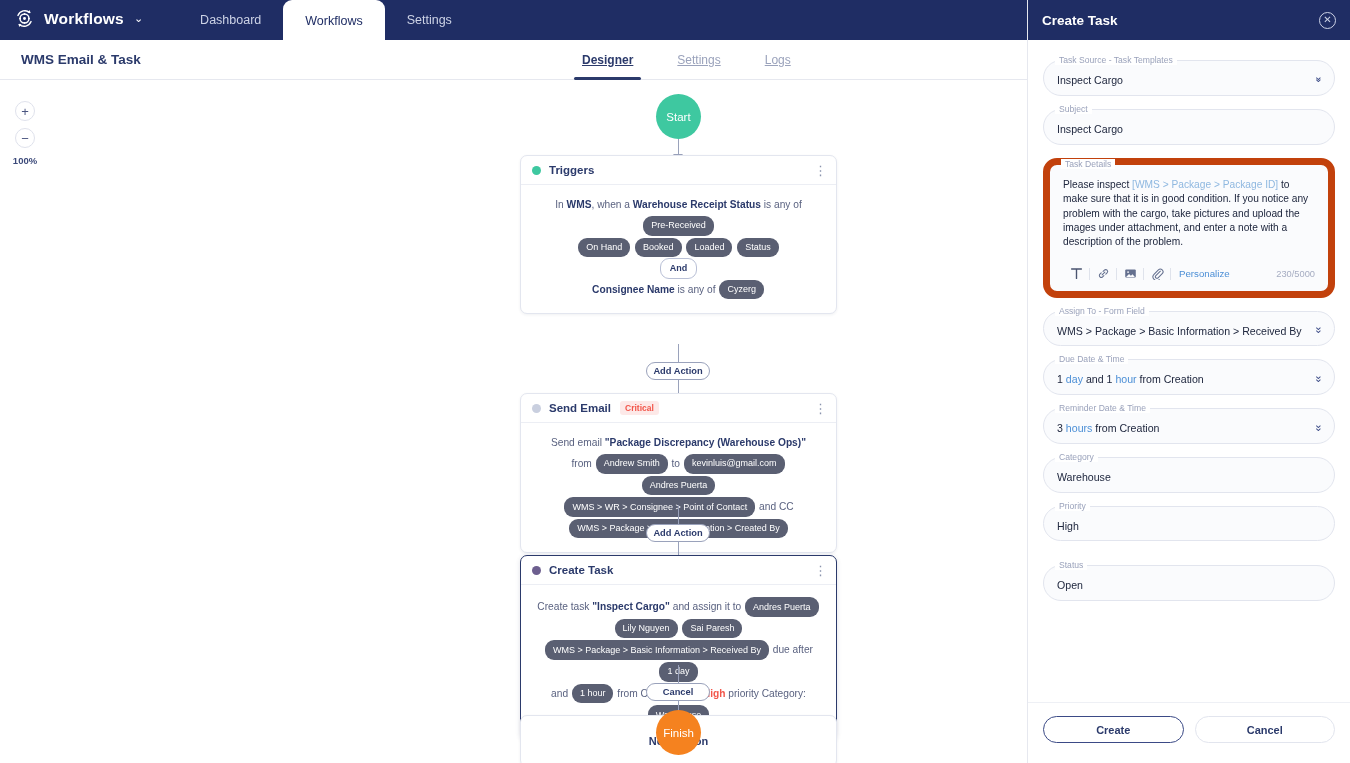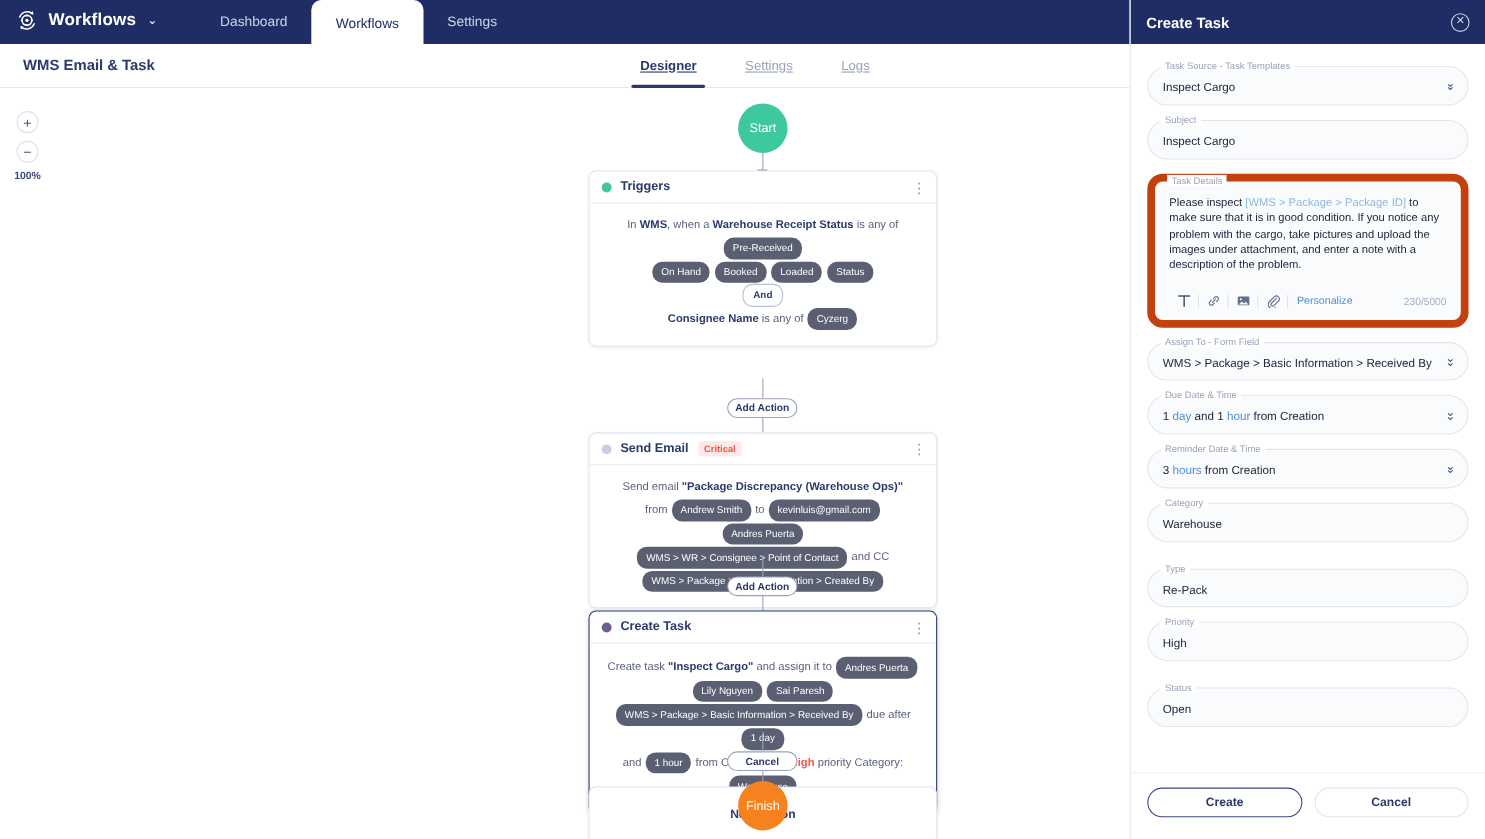--- a/index.html
+++ b/index.html
@@ -53,21 +53,21 @@
     background: #fff; overflow: hidden;
   }
   .zoomctl { position: absolute; left: 5px; top: 20px; width: 40px; text-align: center; }
   .zbtn {
     width: 20px; height: 20px; border: 1px solid #dfe2ec; border-radius: 50%;
     margin: 0 auto 7px auto; display: flex; align-items: center; justify-content: center;
     color: #4a5580; font-size: 13px; background: #fff; cursor: pointer; line-height: 1;
   }
   .zlabel { font-size: 9.5px; color: #3c4a7a; font-weight: bold; }
 
-  .flow { position: absolute; left: 16px; top: 0; width: 1027px; height: 682px; }
+  .flow { position: absolute; left: 1px; top: 0; width: 1027px; height: 682px; }
 
   .circ-node {
     position: absolute; width: 45px; height: 45px; border-radius: 50%;
     display: flex; align-items: center; justify-content: center;
     color: #fff; font-size: 11.5px; left: 655px; cursor: pointer;
   }
   .circ-start { background: #3ec8a0; top: 13px; }
   .circ-finish { background: #f5821f; top: 629px; }
 
   .connector { position: absolute; left: 676.5px; width: 1.4px; background: #9aa2bb; }
@@ -405,24 +405,20 @@
         <div class="field-label">Reminder Date &amp; Time</div>
         <div class="field-value"><span>3</span> <span class="accent">hours</span> <span>from Creation</span></div>
         <div class="chev">⌄<span>⌄</span></div>
       </div>
 
       <div class="row2">
         <div class="field">
           <div class="field-label">Category</div>
           <div class="field-value">Warehouse</div>
         </div>
-        <div class="field">
-          <div class="field-label">Type</div>
-          <div class="field-value">Re-Pack</div>
-        </div>
       </div>
 
       <div class="row2">
         <div class="field">
           <div class="field-label">Priority</div>
           <div class="field-value">High</div>
         </div>
         <div class="field">
           <div class="field-label">Status</div>
           <div class="field-value">Open</div>

